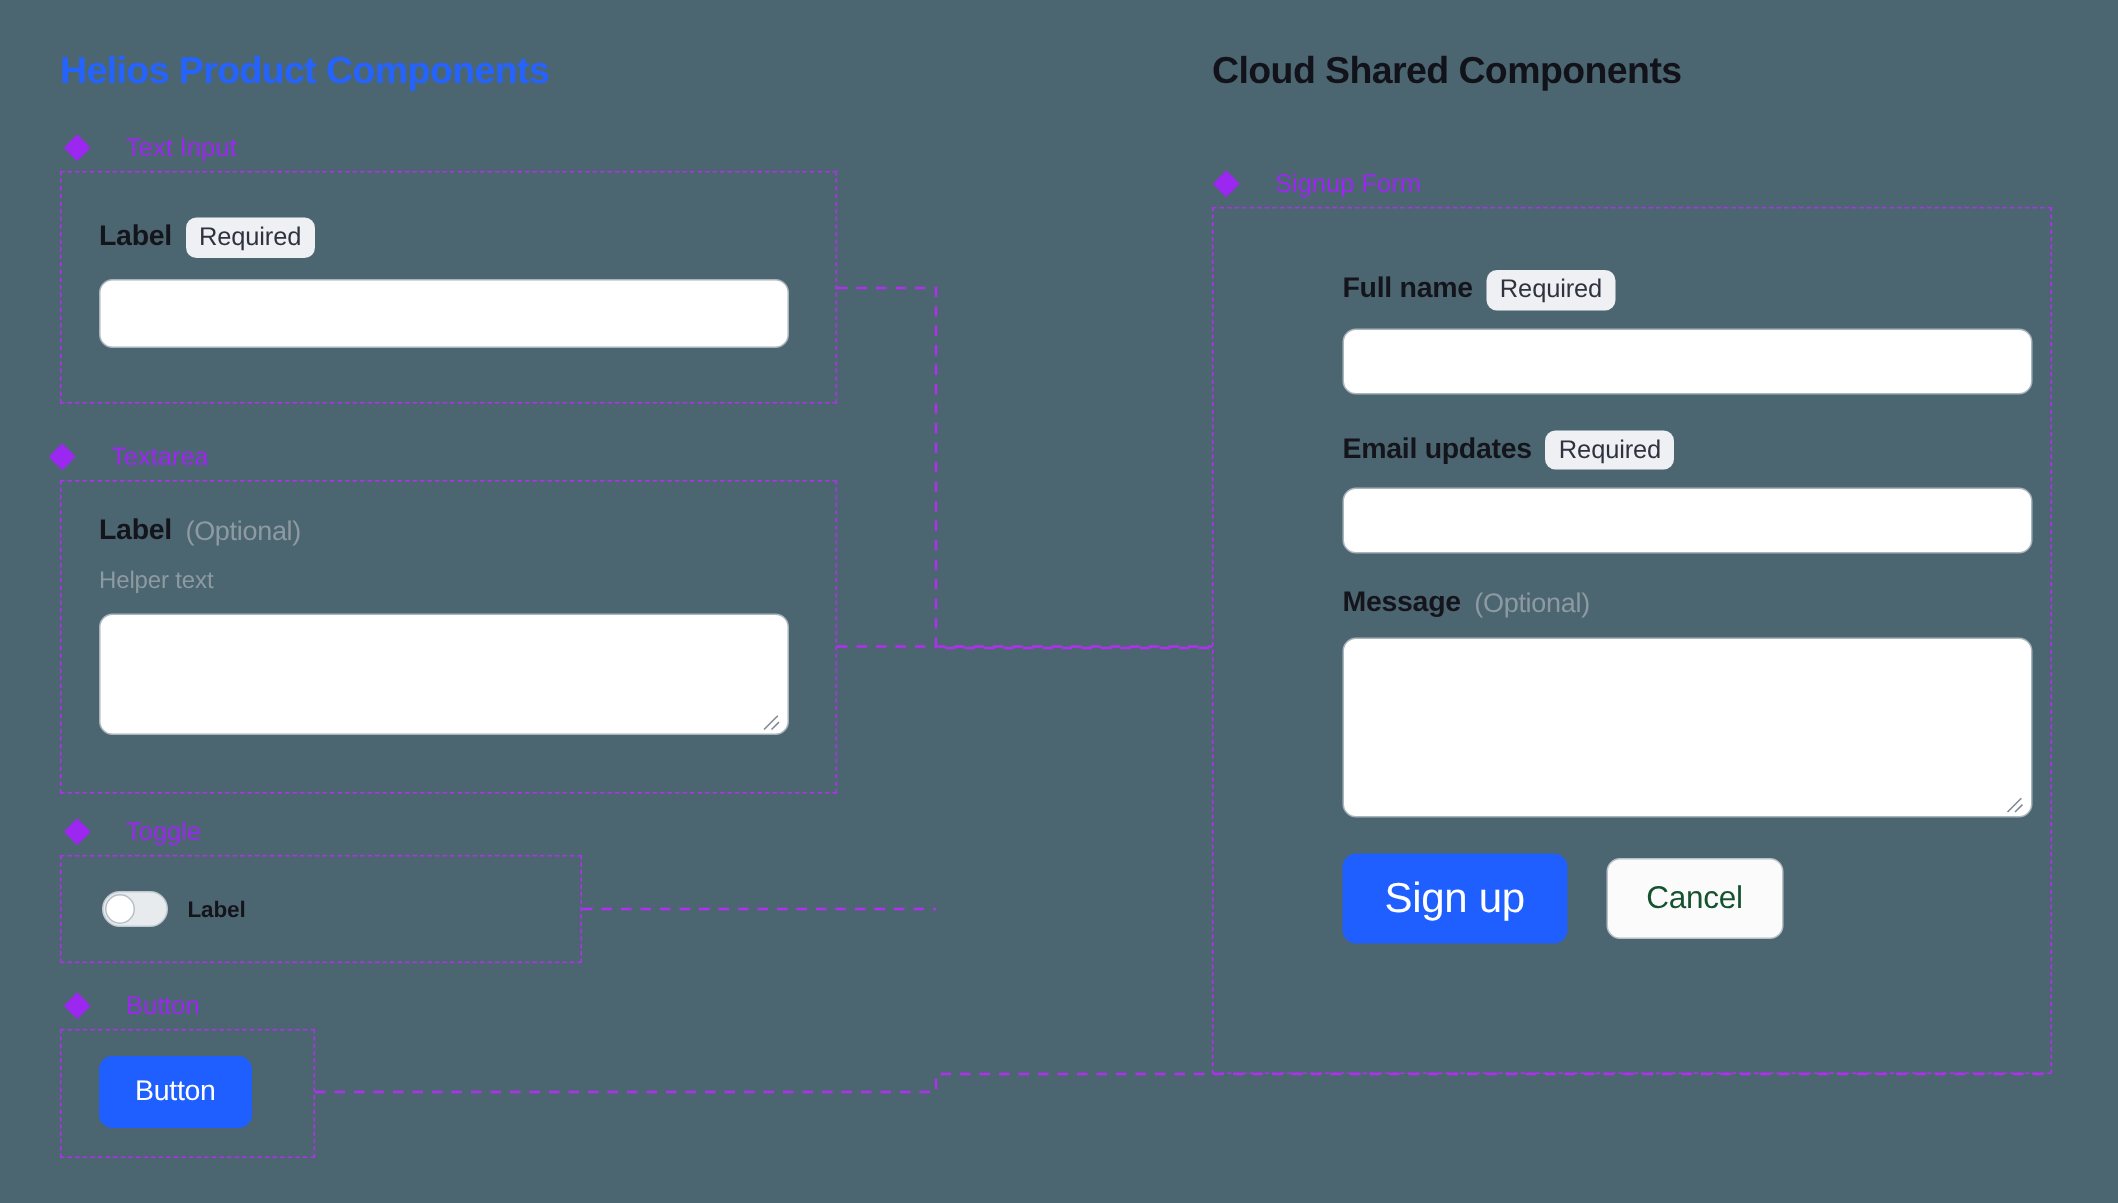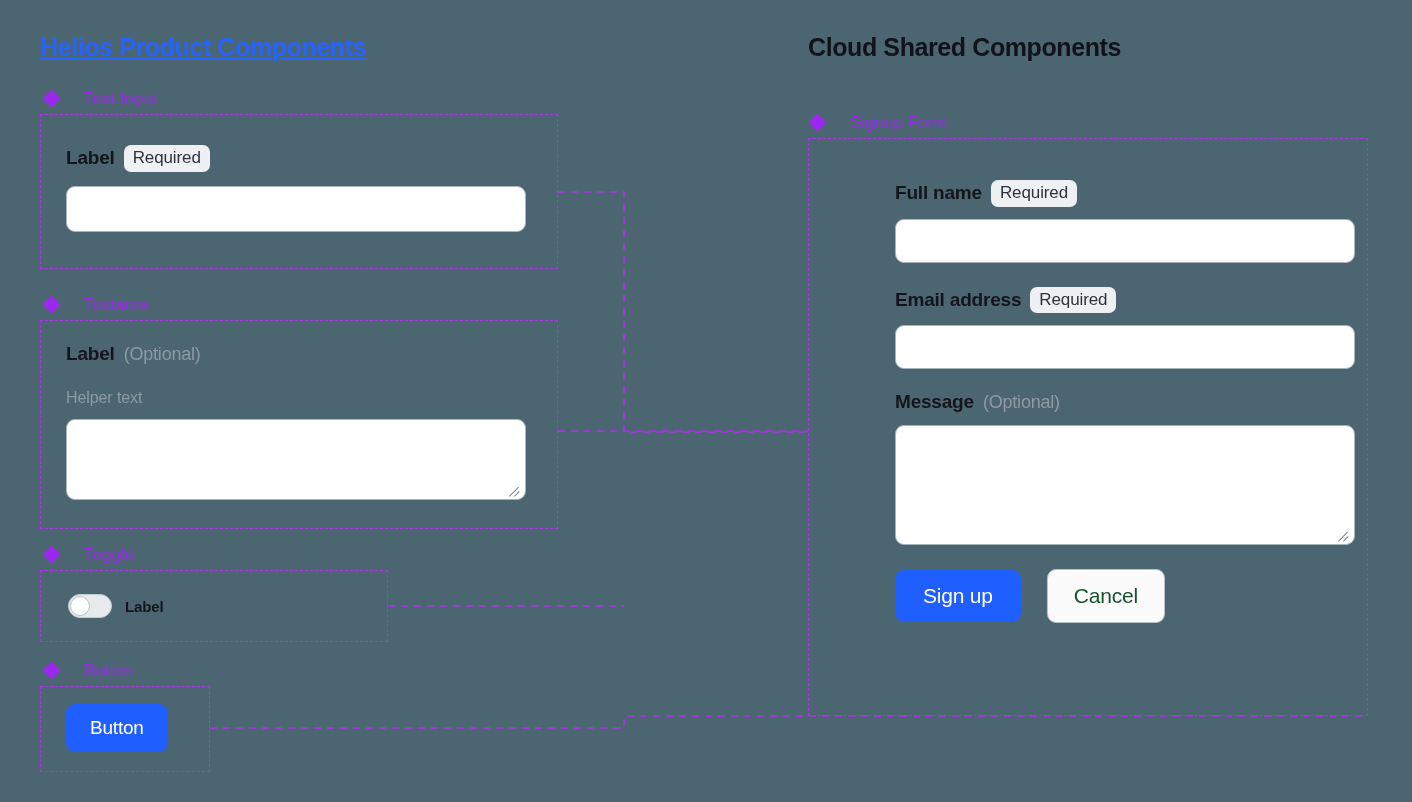--- a/index.html
+++ b/index.html
@@ -32,21 +32,21 @@
     z-index: 2;
   }
 
   .panel-title {
     font-size: 25px;
     font-weight: bold;
     letter-spacing: -0.4px;
     white-space: nowrap;
   }
 
-  .panel-title.accent-blue { color: #2563ff; text-decoration: underline; }
+  .panel-title.accent-blue { color: #2563ff; }
   .panel-title.accent-dark { color: #12131a; }
 
   
   .group-label {
     display: flex;
     align-items: center;
     gap: 25px;
     font-size: 17px;
     font-weight: 500;
     color: #9c27f0;
@@ -227,40 +227,40 @@
     background: #fbfbfc;
     color: #14532d;
     border: 1px solid #b9c1c9;
   }
 
   
   #title-left   { left: 40px;  top: 33px; }
   #title-right  { left: 808px; top: 33px; }
 
   #label-text-input { position: absolute; left: 44px;  top: 90px; }
-  #label-textarea   { position: absolute; left: 44px;  top: 296px; text-decoration: underline; }
+  #label-textarea   { position: absolute; left: 34px;  top: 296px; }
   #label-toggle     { position: absolute; left: 44px;  top: 546px; }
   #label-button     { position: absolute; left: 44px;  top: 662px; }
   #label-signup     { position: absolute; left: 810px; top: 114px; }
 
   #box-text-input { left: 40px;  top: 114px; width: 518px; height: 155px; }
   #box-textarea   { left: 40px;  top: 320px; width: 518px; height: 209px; }
   #box-toggle     { left: 40px;  top: 570px; width: 348px; height: 72px; }
   #box-button     { left: 40px;  top: 686px; width: 170px; height: 86px; }
   #box-signup     { left: 808px; top: 138px; width: 560px; height: 578px; }
 
   #comp-text-input { position: absolute; left: 66px;  top: 145px; width: 460px; }
   #comp-textarea   { position: absolute; left: 66px;  top: 343px; width: 460px; }
   #comp-toggle     { position: absolute; left: 68px;  top: 594px; }
   #comp-button     { position: absolute; left: 66px;  top: 704px; }
   #comp-signup     { position: absolute; left: 862px; top: 180px; width: 460px; margin-left: 33px; }
 
   #comp-text-input .text-input { height: 46px; margin-top: 14px; }
 
-  #comp-textarea .helper-text { margin-top: 24px; }
+  #comp-textarea .helper-text { margin-top: 14px; }
   #comp-textarea .textarea-wrap { margin-top: 12px; }
   #comp-textarea .text-area { height: 81px; }
 
   #btn-demo {
     font-size: 19px;
     padding: 13px 24px;
   }
 
   
   .signup-field { margin-bottom: 0; }
@@ -268,21 +268,21 @@
   #comp-signup .textarea-wrap { margin-top: 12px; }
   #comp-signup .text-area { height: 120px; }
   .gap-24 { height: 24px; }
   .gap-22 { height: 22px; }
   .signup-actions {
     display: flex;
     align-items: center;
     gap: 26px;
     margin-top: 24px;
   }
-  #btn-signup { font-size: 21px; padding: 14px 28px; }
+  #btn-signup { font-size: 28px; padding: 14px 28px; }
   #btn-cancel { font-size: 21px; padding: 14px 26px; }
   .signup-toggle-row { margin-top: 28px; }
 </style>
 </head>
 <body>
 
 <svg id="connector-layer" viewBox="0 0 1412 802" width="1412" height="802">
   <g fill="none" stroke="#b12ff0" stroke-width="1.6" stroke-dasharray="7 6">
 
     <path d="M558 192 H 624 V 432 H 808"></path>
@@ -390,21 +390,21 @@
       <span class="field-label">Full name</span>
       <span class="badge">Required</span>
     </div>
     <input class="text-input" type="text" value="" placeholder="" style="">
   </div>
 
   <div class="gap-24"></div>
 
   <div class="signup-field">
     <div class="field-label-row">
-      <span class="field-label">Email address</span>
+      <span class="field-label">Email updates</span>
       <span class="badge">Required</span>
     </div>
     <input class="text-input" type="text" value="" placeholder="" style="">
   </div>
 
   <div class="gap-22"></div>
 
   <div class="signup-field">
     <div class="field-label-row">
       <span class="field-label">Message</span>

